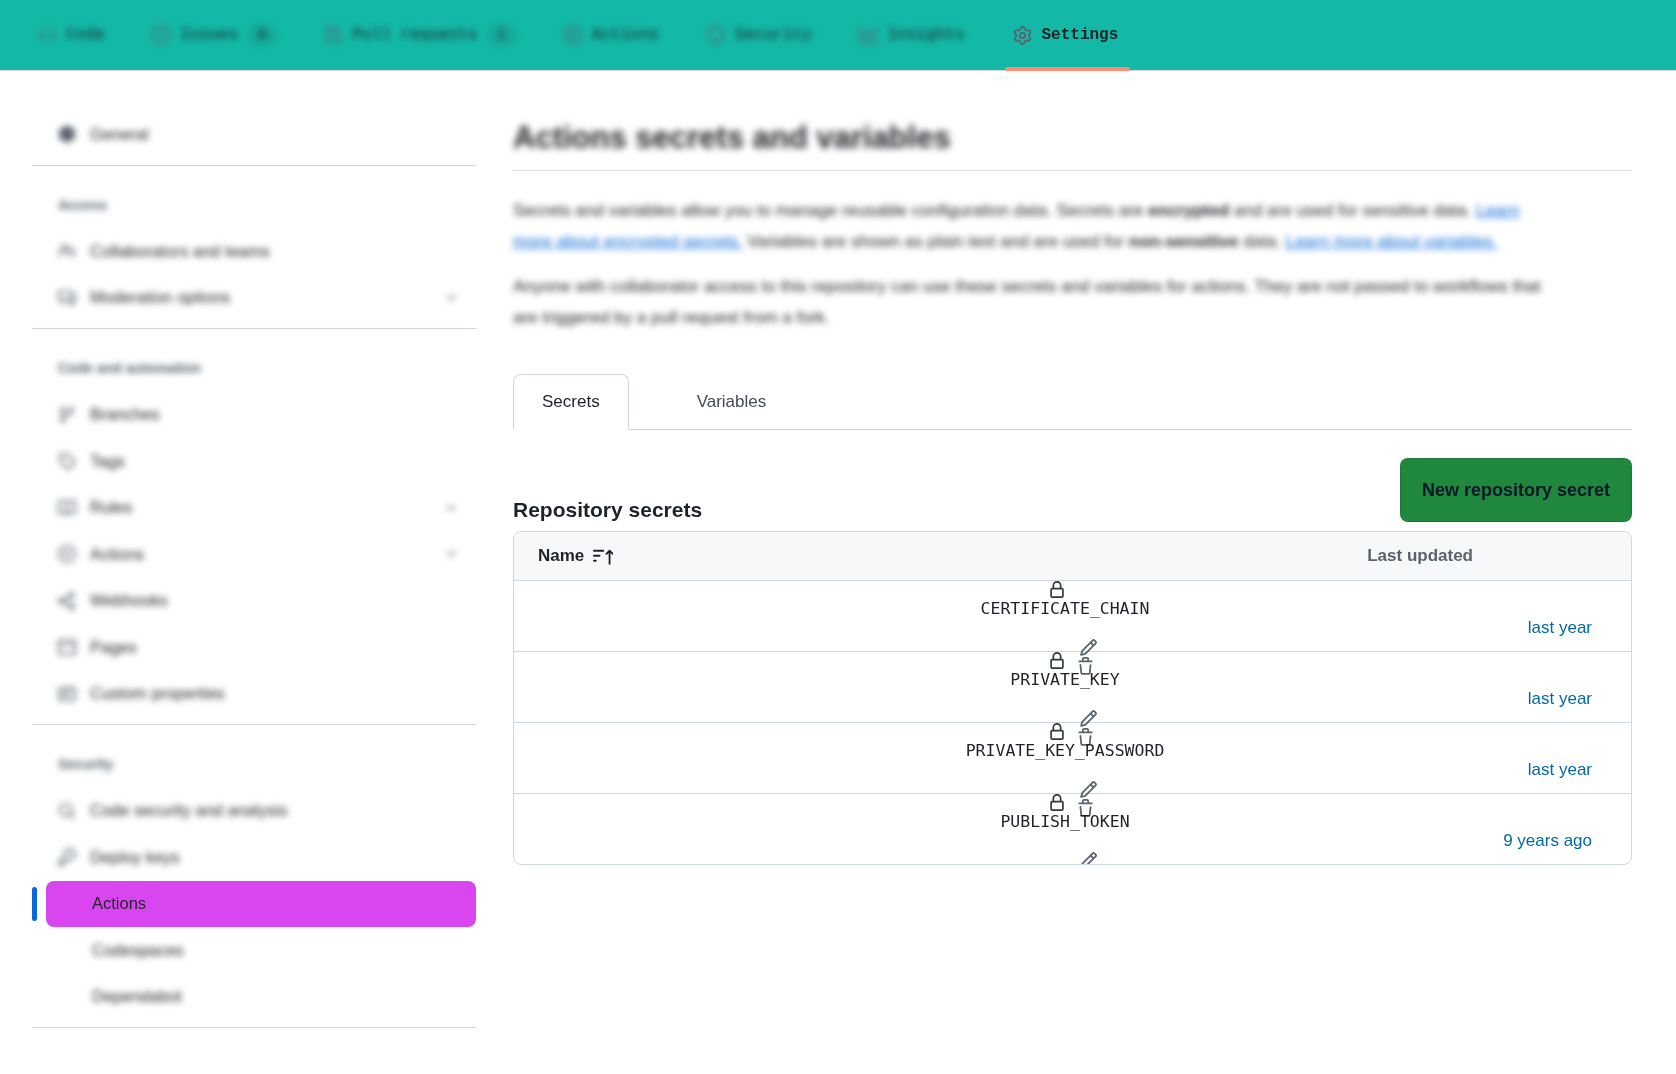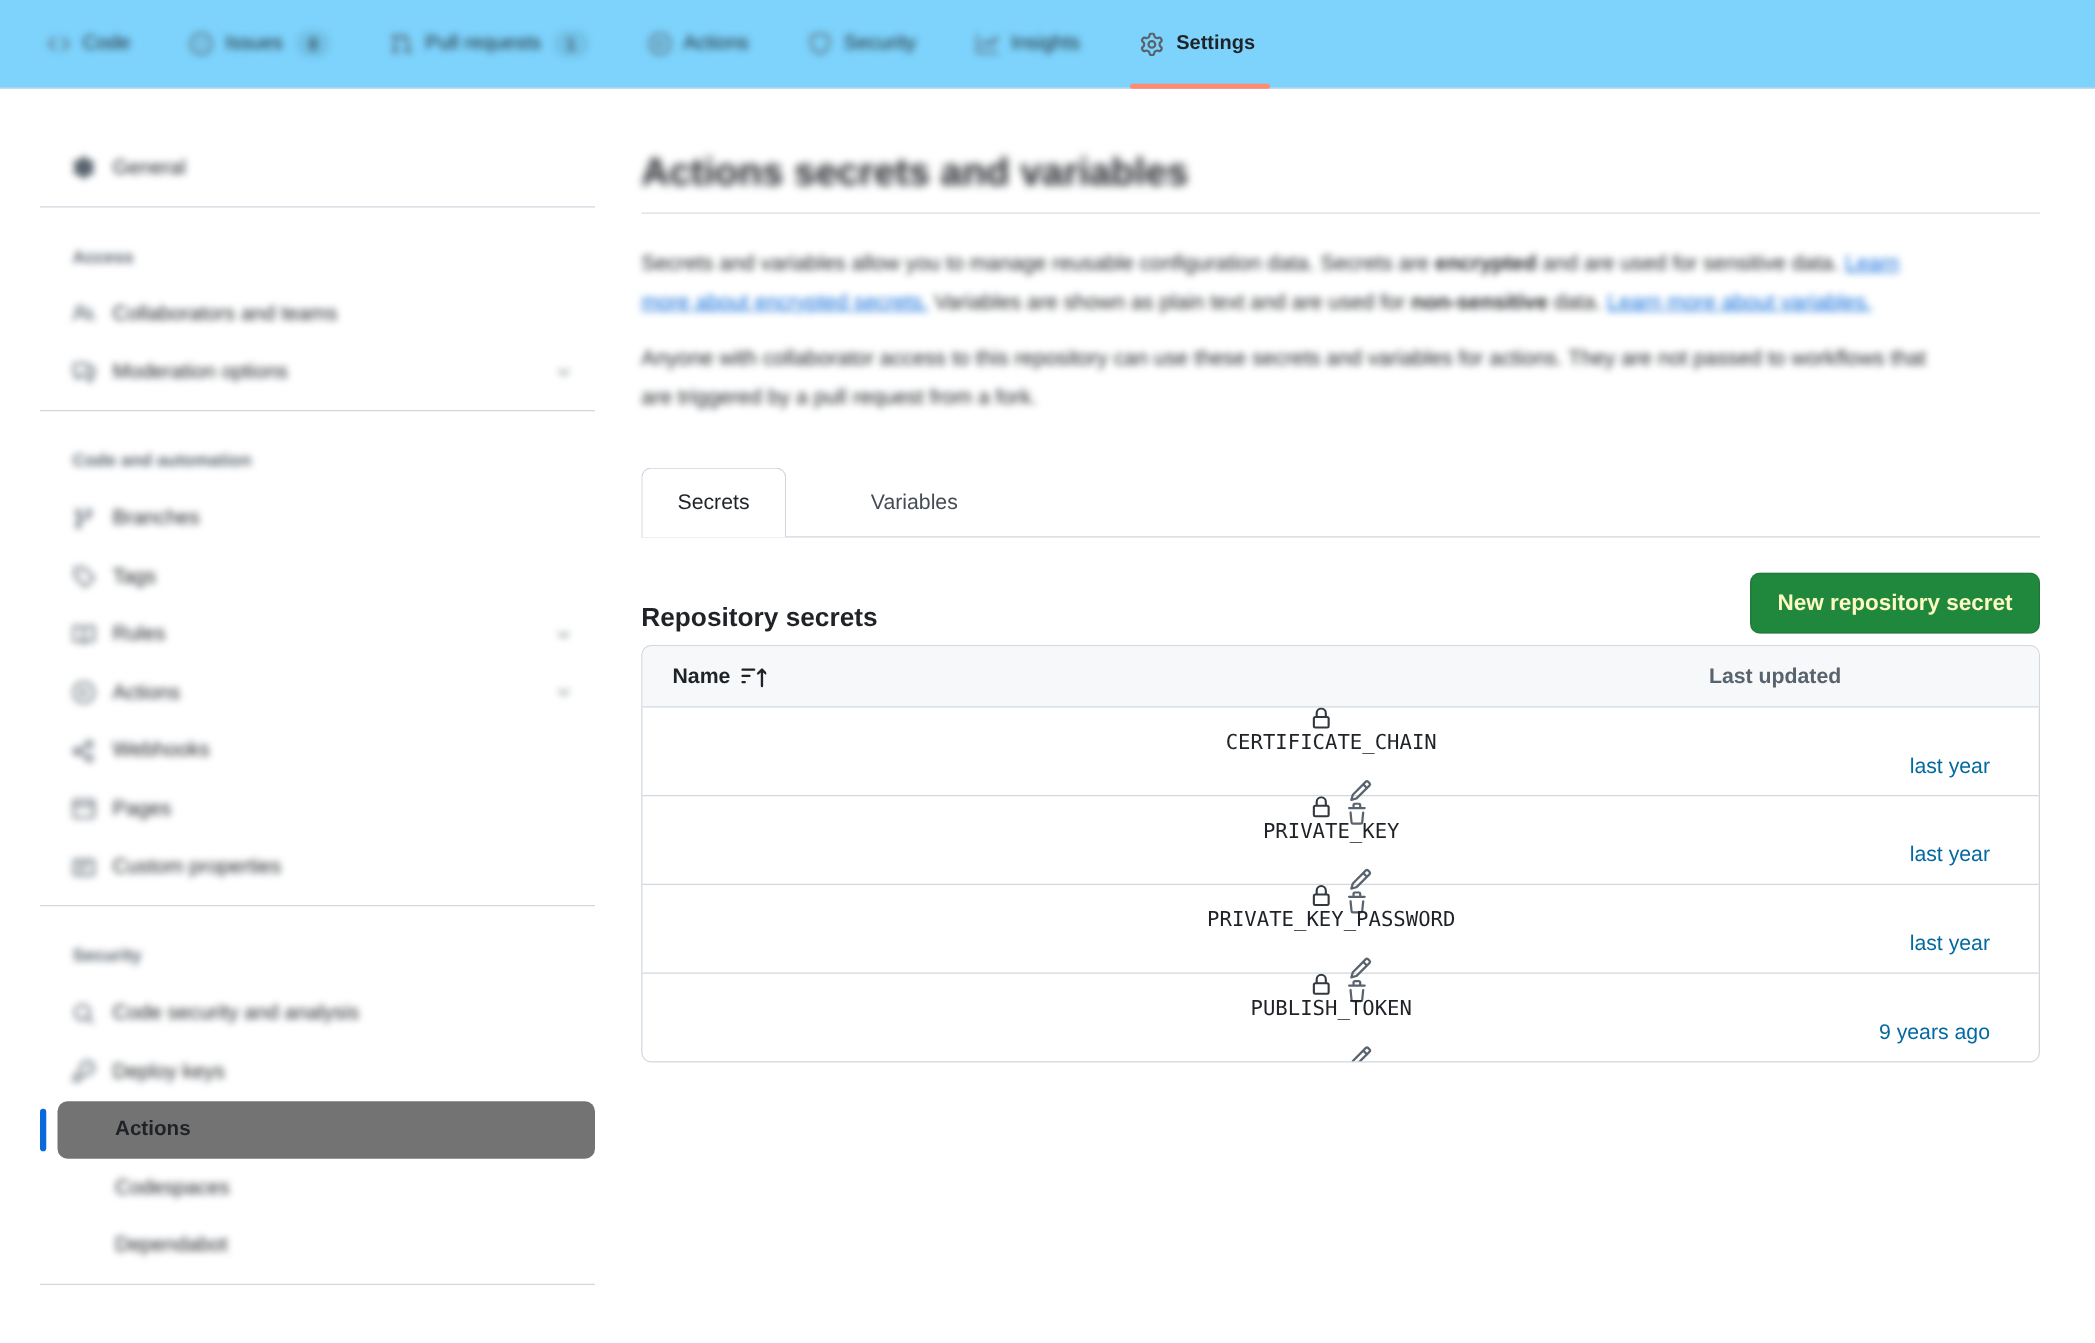--- a/index.html
+++ b/index.html
@@ -11,22 +11,22 @@
     -webkit-font-smoothing:antialiased;
   }
   svg { display:block; }
 
   
   .bl  { filter: blur(3px); }
   .bl-h{ filter: blur(3.5px); }
 
   
   .topnav {
-    height:71px; background:#7dd3fc; border-bottom:1px solid #d0d7de;
-    display:flex; align-items:stretch; padding-left:20px;
+    height:71px; background:#14b8a6; border-bottom:1px solid #d0d7de;
+    display:flex; align-items:stretch; padding-left:20px;font-family:Liberation Mono, monospace;
   }
   .nav-tab {
     display:flex; align-items:center; gap:10px; padding:0 18px; margin-right:12px;
     font-size:16px; color:#1f2328; text-decoration:none; position:relative; cursor:pointer;
     white-space:nowrap;
   }
   .nav-tab .nicon { color:#59636e; }
   .nav-tab.active { font-weight:700; }
   .nav-tab.active::after {
     content:""; position:absolute; left:10px; right:6px; bottom:-1px;
@@ -53,21 +53,21 @@
     height:46.5px; display:flex; align-items:center; padding-left:26px;
     font-size:14px; font-weight:600; color:#59636e;
   }
   .side-divider { border:none; border-top:1px solid #d0d7de; margin:7px 0 16px 0; }
   .chev { margin-left:auto; margin-right:18px; color:#59636e; }
   .chev.up svg { transform:rotate(180deg); }
   .side-sub {
     height:46.5px; margin-left:14px; padding-left:46px; border-radius:8px;
     display:flex; align-items:center; position:relative; cursor:pointer; font-size:16.5px;
   }
-  .side-sub.selected { background:#737373;font-weight:bold; }
+  .side-sub.selected { background:#d946ef; }
   .side-sub.selected::before {
     content:""; position:absolute; left:-14px; top:50%; transform:translateY(-50%);
     width:5px; height:34px; border-radius:3px; background:#0969da;
   }
 
   
   .main { margin-left:37px; width:1119px; }
   .page-title { font-size:31px; line-height:38px; font-weight:600; margin:8px 0 0 0; }
   .h1-rule { border:none; border-top:1px solid #d8dee4; margin:13px 0 0 0; }
   .desc { font-size:17px; line-height:31px; max-width:1030px; margin:24px 0 0 0; }
@@ -81,22 +81,22 @@
     color:#454c54; cursor:pointer; border-radius:8px 8px 0 0;
   }
   .tab.active {
     background:#fff; border:1px solid #d0d7de; border-bottom:1px solid #fff;
     margin-bottom:-1px; color:#1f2328;
   }
 
   .section-head { display:flex; align-items:flex-end; justify-content:space-between; margin-top:28px; }
   .section-title { font-size:21px; font-weight:700; }
   .btn-green {
-    background:#1f883d; color:#fef9c3; font-family:inherit;
-    font-size:18px; font-weight:600; height:49px; padding:0 21px;
+    background:#1f883d; color:#0f172a; font-family:inherit;
+    font-size:18px; font-weight:600; height:64px; padding:0 21px;
     border:1px solid rgba(31,35,40,0.15); border-radius:8px;
     display:flex; align-items:center; cursor:pointer;
   }
 
   .secrets-table { margin-top:9px; border:1px solid #d0d7de; border-radius:8px; overflow:hidden; background:#fff; }
   .t-head {
     height:48px; background:#f6f8fa; display:flex; align-items:center;
     padding:0 24px; font-size:17px; font-weight:600;
   }
   .col-name { display:flex; align-items:center; gap:9px; color:#1f2328; }

